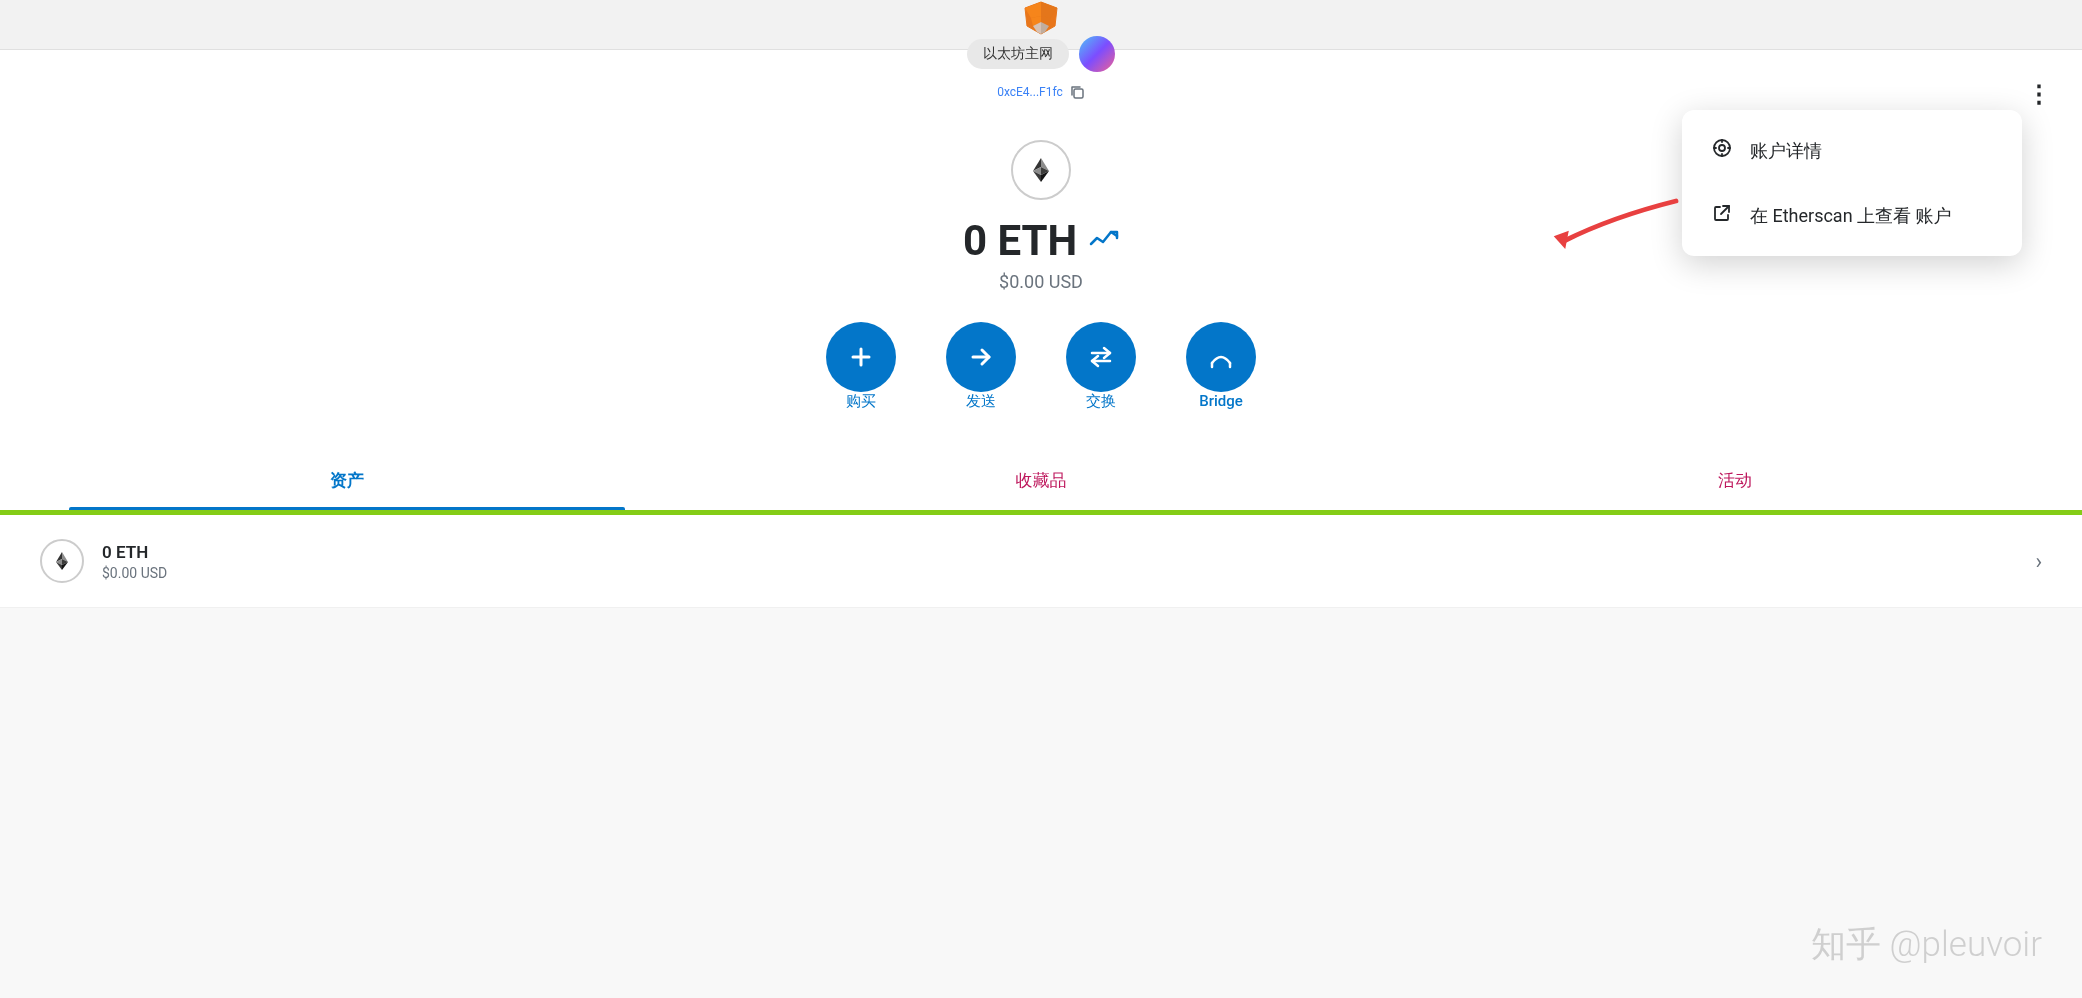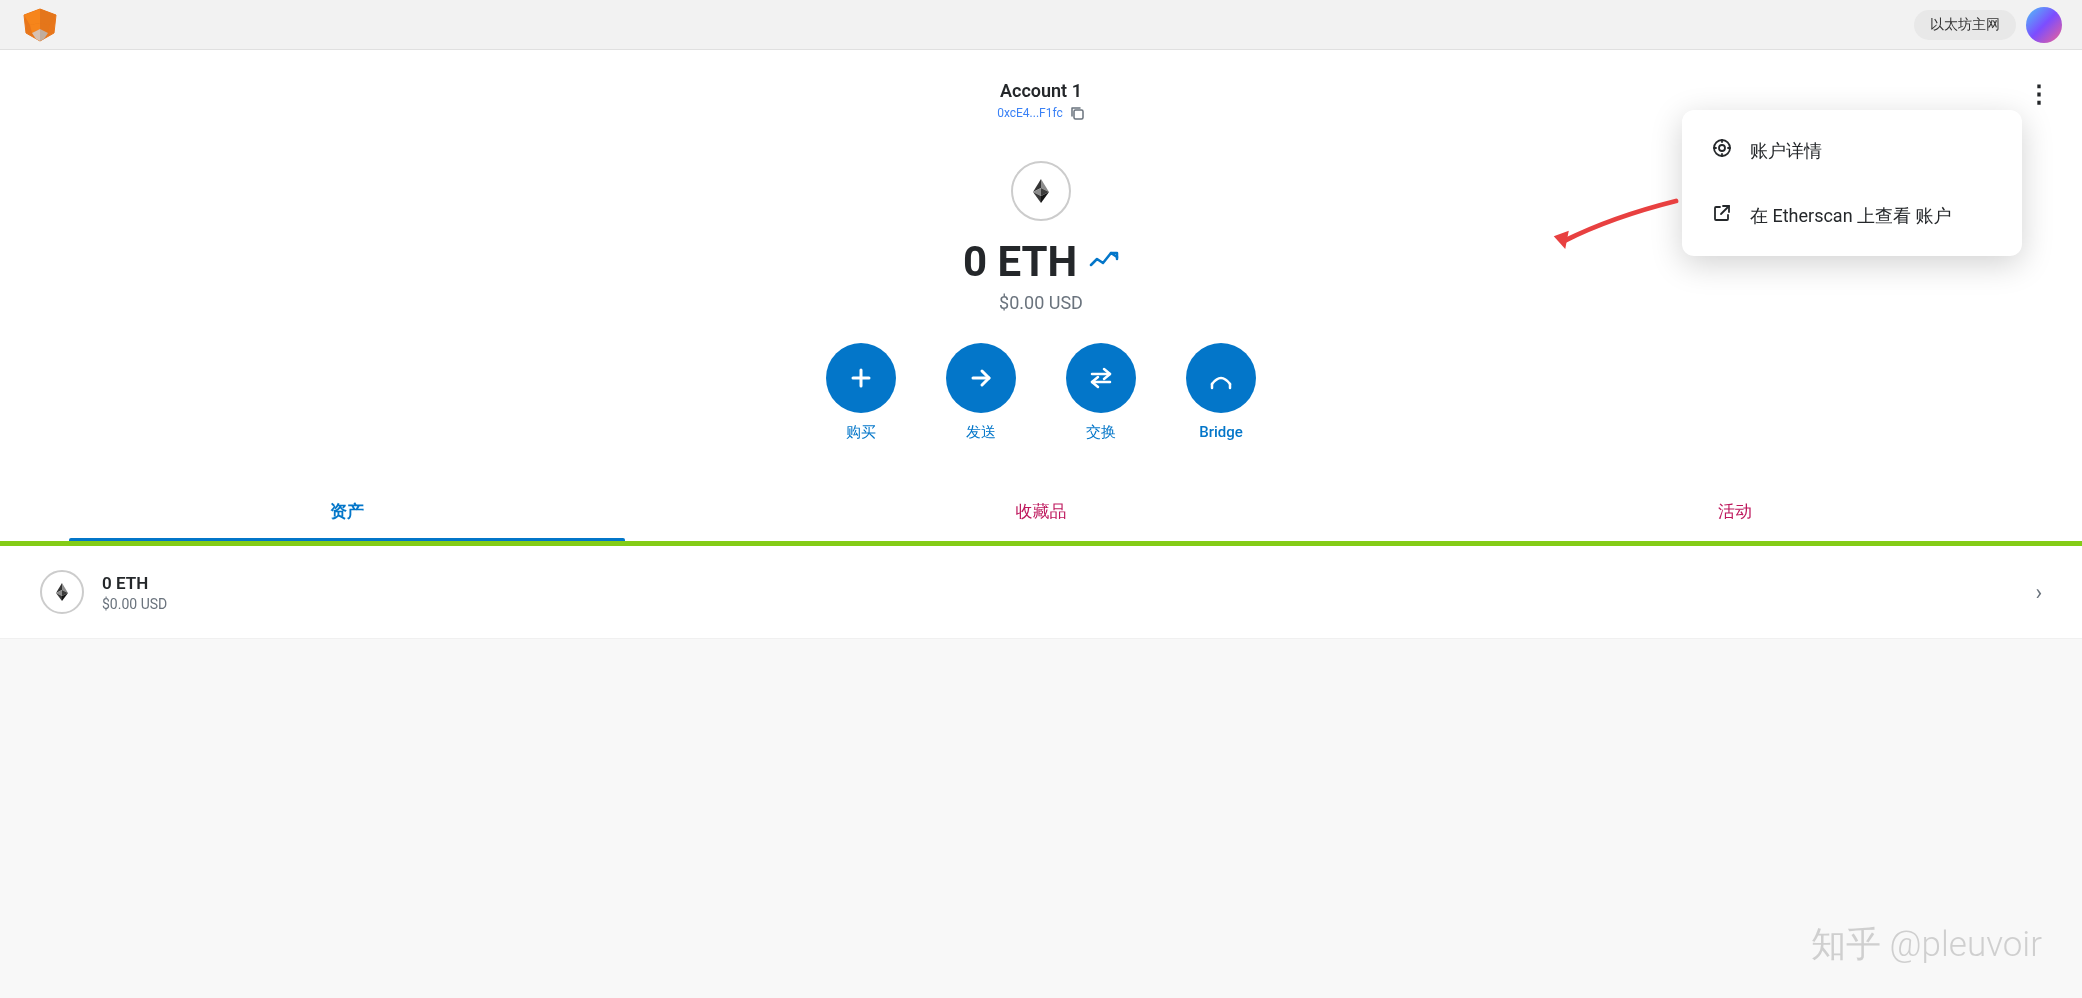--- a/index.html
+++ b/index.html
@@ -14,20 +14,21 @@
 
     
     .top-bar {
       background: #f2f2f2;
       height: 50px;
       display: flex;
       align-items: center;
       justify-content: space-between;
       padding: 0 20px;
       border-bottom: 1px solid #e0e0e0;
+      flex-direction: column;
     }
     .top-bar-left {
       display: flex;
       align-items: center;
     }
     .fox-logo {
       width: 40px;
       height: 36px;
     }
     .top-bar-right {
@@ -135,21 +136,20 @@
     .action-buttons {
       display: flex;
       justify-content: center;
       gap: 50px;
       margin-bottom: 40px;
     }
     .action-btn-group {
       display: flex;
       flex-direction: column;
       align-items: center;
-      gap: 10px;
     }
     .action-circle {
       width: 70px;
       height: 70px;
       border-radius: 50%;
       background: #0376c9;
       display: flex;
       align-items: center;
       justify-content: center;
       cursor: pointer;
@@ -304,21 +304,20 @@
   </div>
   <div class="top-bar-right">
     <div class="network-pill">以太坊主网</div>
     <div class="avatar-circle"></div>
   </div>
 </div>
 
 <div class="wallet-main">
 
   <div class="account-header">
-    <div class="account-name">Account 1</div>
     <div class="account-address">
       <span>0xcE4...F1fc</span>
       <svg class="copy-icon" viewBox="0 0 16 16" fill="none">
         <rect x="5" y="5" width="9" height="9" rx="1.5" stroke="#6a737d" stroke-width="1.5"></rect>
         <path d="M3 11V3h8" stroke="#6a737d" stroke-width="1.5" stroke-linecap="round" stroke-linejoin="round"></path>
       </svg>
     </div>
     <div class="menu-dots">⋮</div>
   </div>
 

